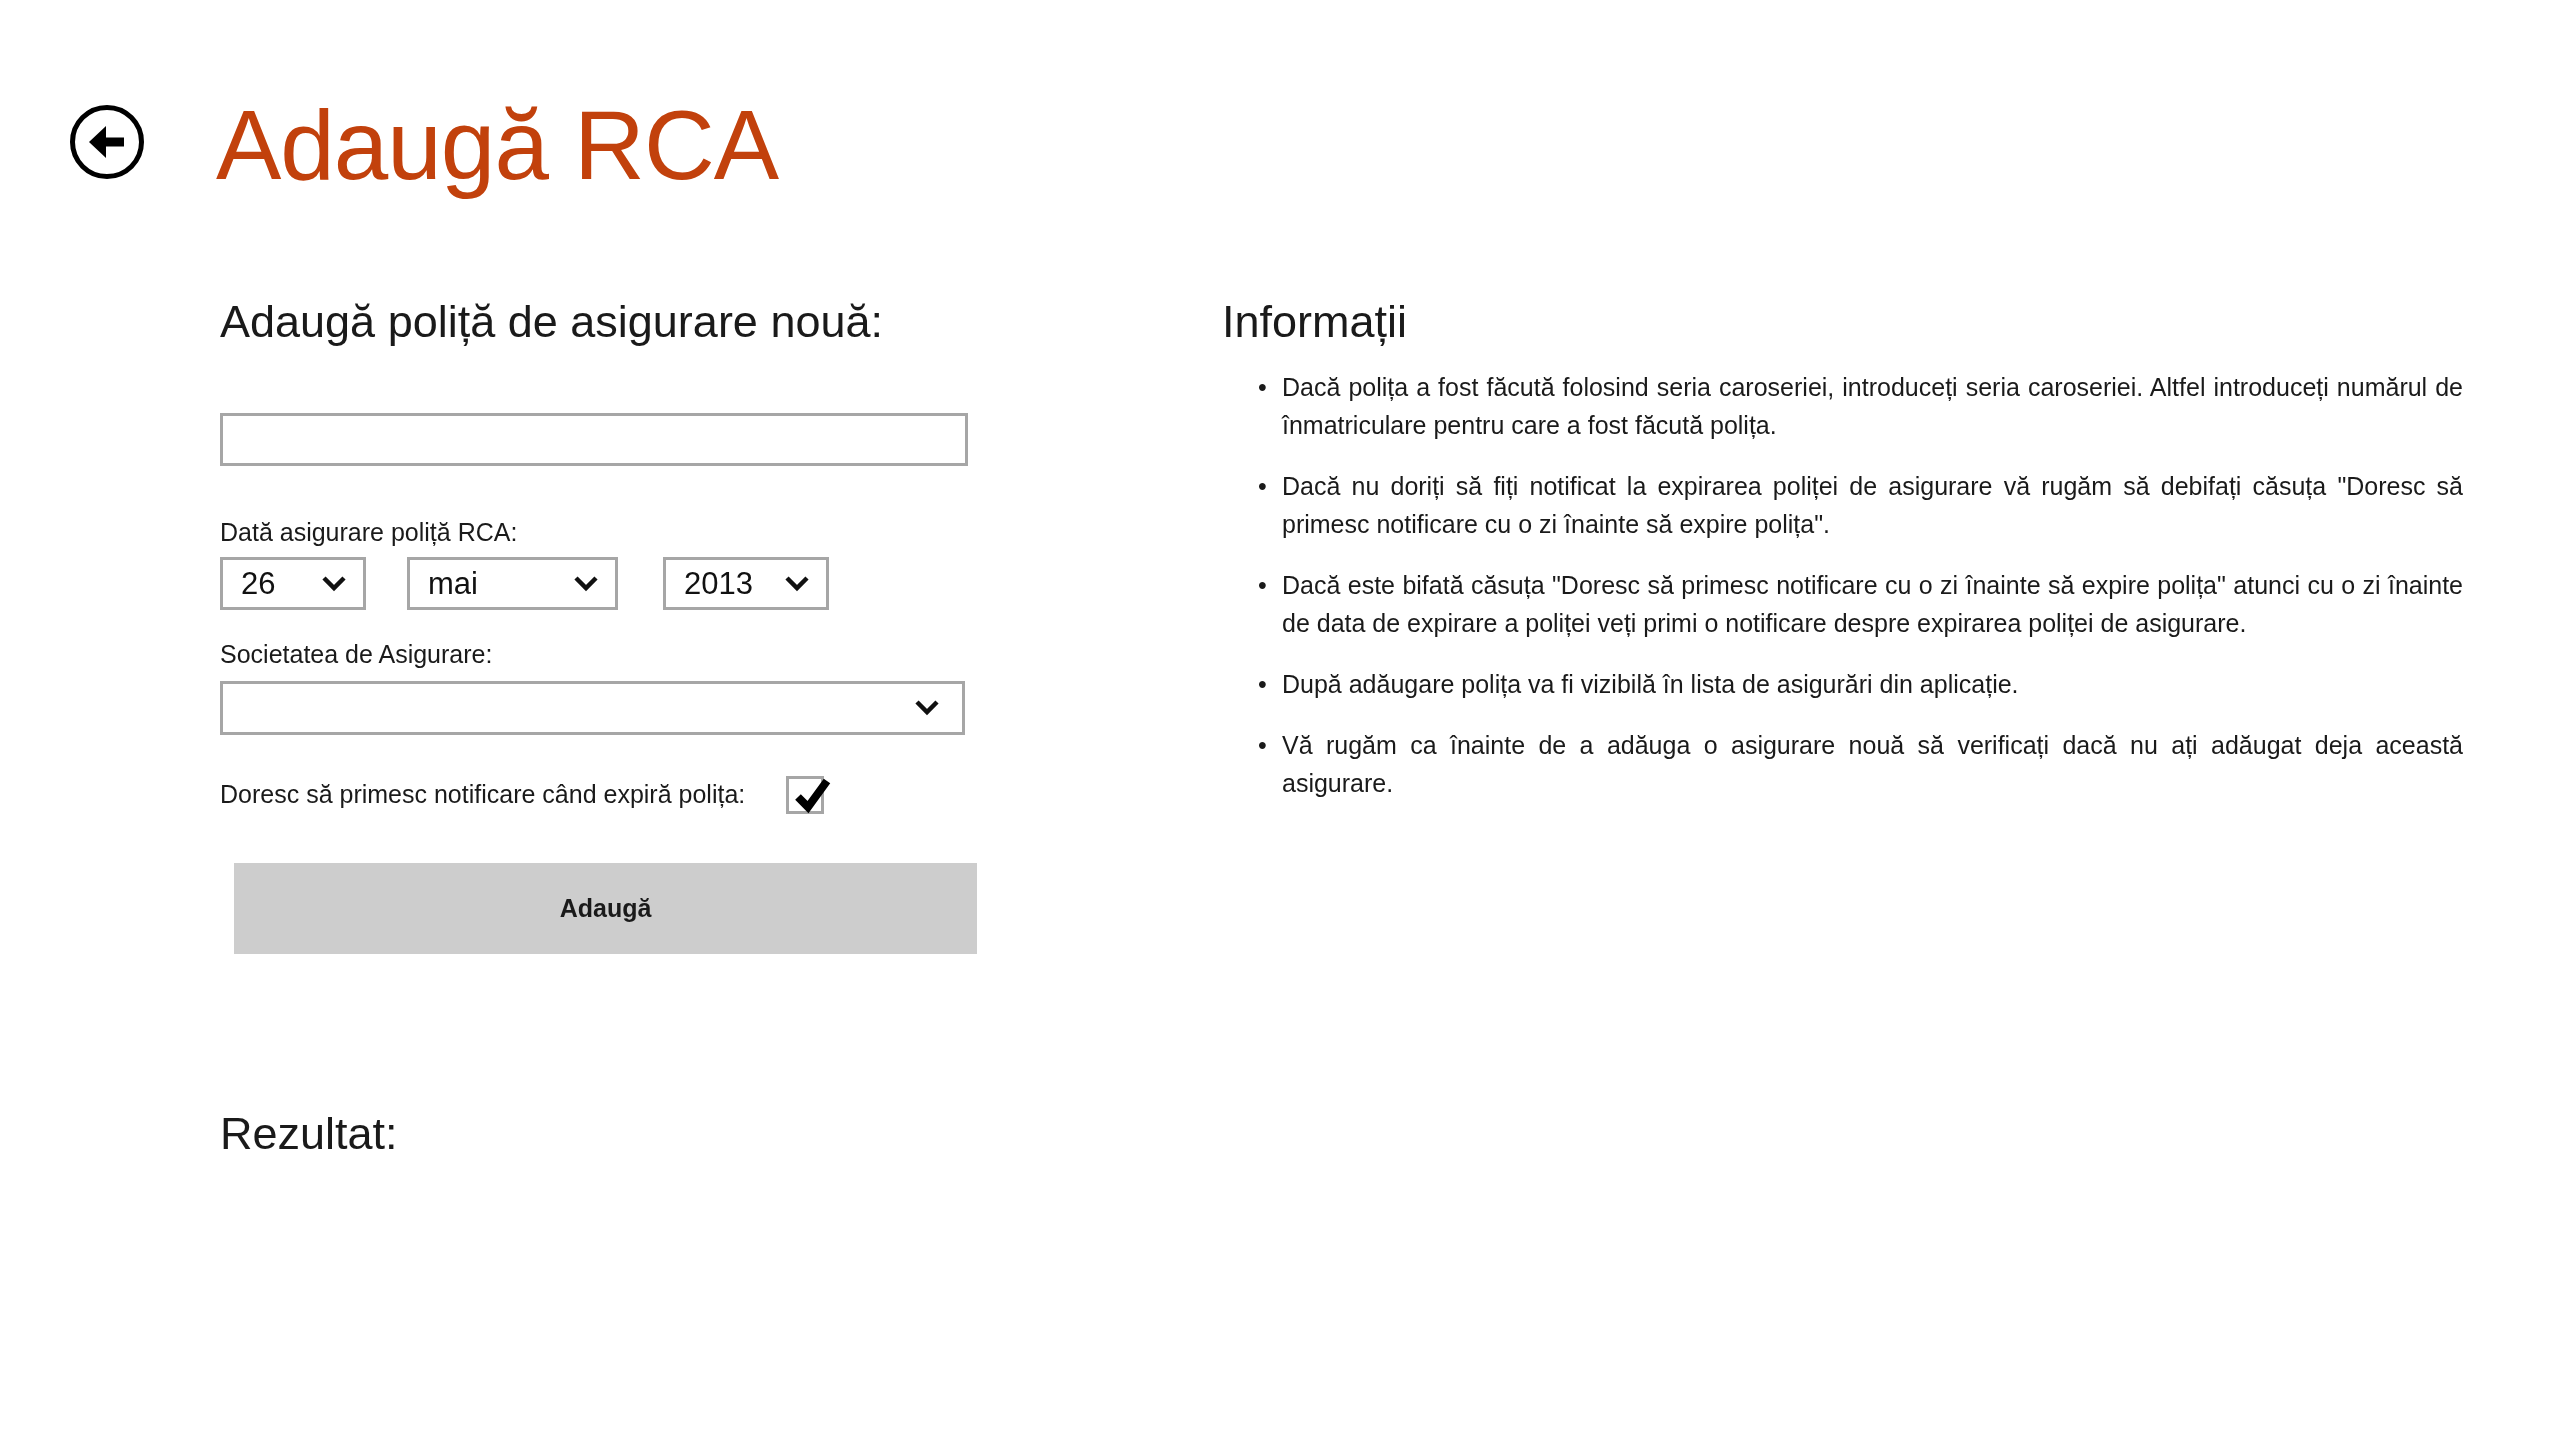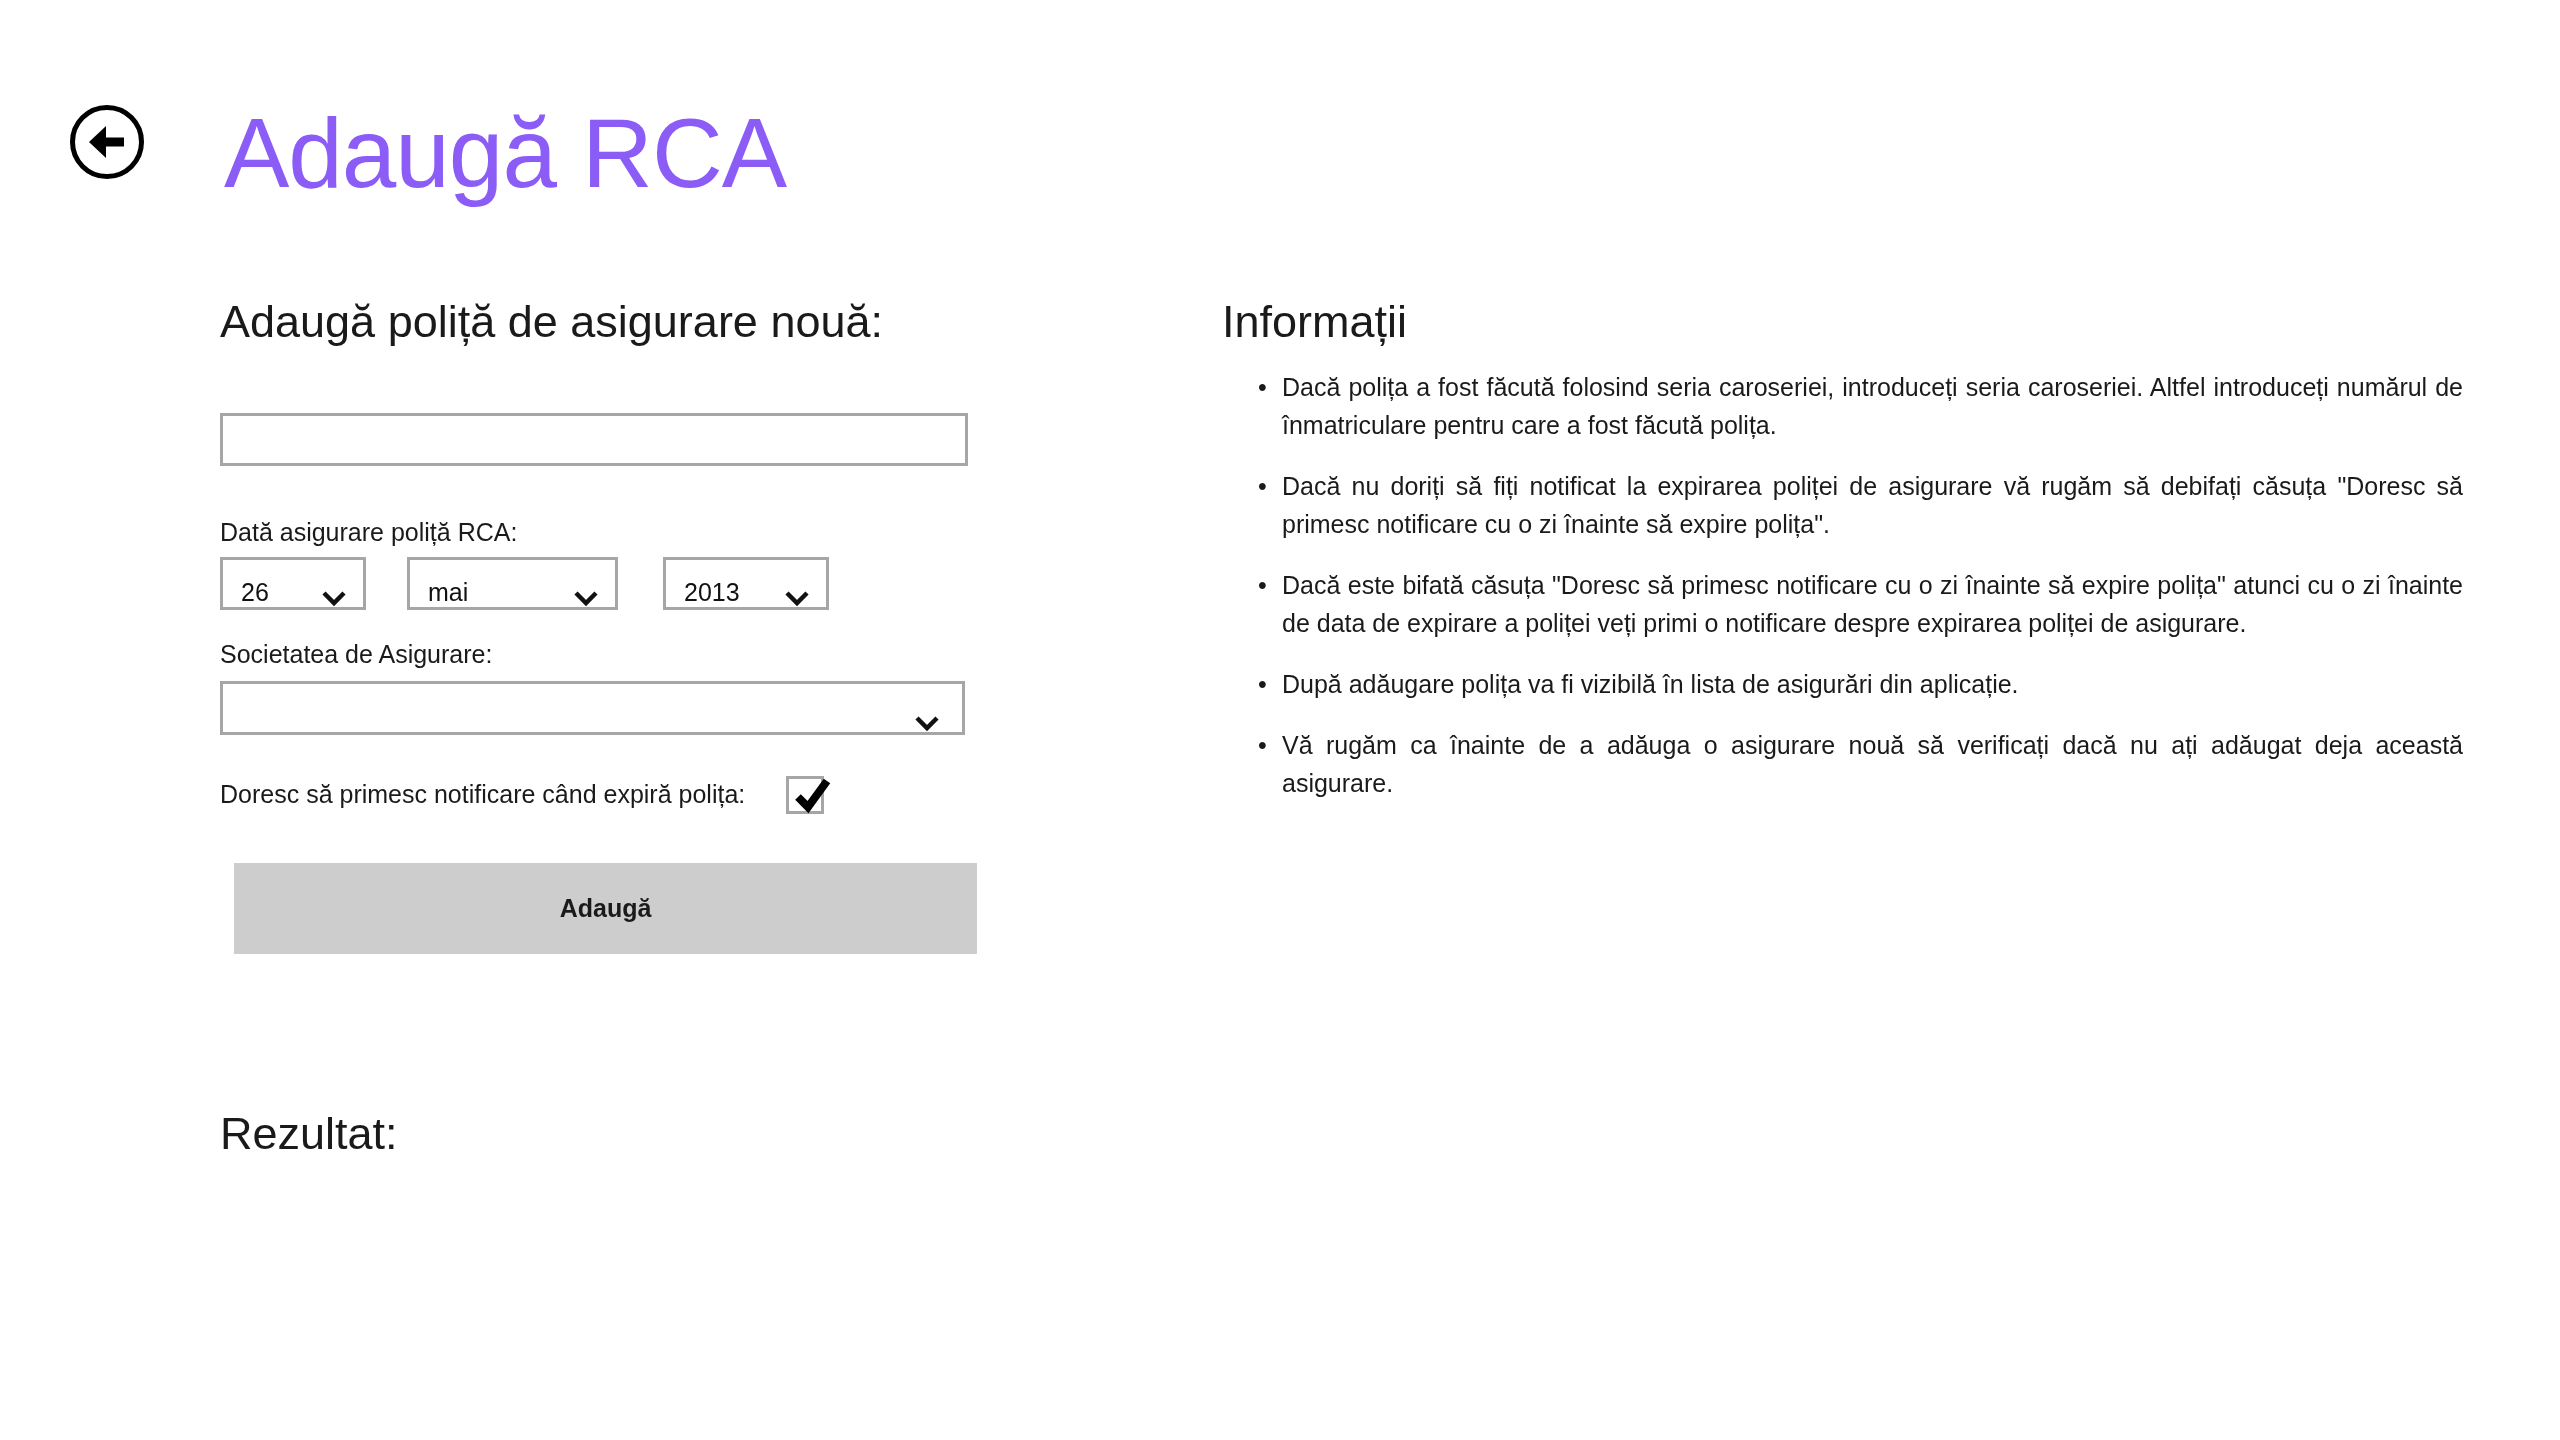--- a/index.html
+++ b/index.html
@@ -16,21 +16,21 @@
   .back-btn{
     position:absolute;left:70px;top:105px;
     width:74px;height:74px;box-sizing:border-box;
     border:5px solid #000;border-radius:50%;
     background:#fff;cursor:pointer;padding:0;
     display:flex;align-items:center;justify-content:center;
   }
   .page-title{
     position:absolute;left:216px;top:96px;
     font-size:98px;line-height:1;font-weight:200;
-    color:#8b5cf6;margin:8px;letter-spacing:-1px;white-space:nowrap;
+    color:#c2410c;margin:0;letter-spacing:-1px;white-space:nowrap;
   }
 
   
   .section-heading{
     position:absolute;margin:0;
     font-size:45px;font-weight:300;color:#1a1a1a;
     line-height:1.15;white-space:nowrap;
   }
   .field-label{
     position:absolute;font-size:25px;color:#1a1a1a;
@@ -41,22 +41,22 @@
   .text-input{
     position:absolute;left:220px;top:413px;
     width:748px;height:53px;box-sizing:border-box;
     border:3px solid #a6a6a6;background:#fff;
     font-size:25px;font-family:inherit;color:#111;
     padding:0 14px;outline:none;
   }
   .select{
     position:absolute;height:53px;box-sizing:border-box;
     border:3px solid #a6a6a6;background:#fff;
-    display:flex;align-items:flex-end;
-    font-size:25px;color:#111;cursor:pointer;
+    display:flex;align-items:center;
+    font-size:31px;color:#111;cursor:pointer;
     padding:0 16px 0 18px;
   }
   .select .sel-text{flex:1 1 auto;white-space:nowrap;overflow:hidden;}
   .select svg{flex:0 0 auto;}
   .select.day{left:220px;top:557px;width:146px;}
   .select.month{left:407px;top:557px;width:211px;}
   .select.year{left:663px;top:557px;width:166px;}
   .select.insurer{left:220px;top:681px;width:745px;height:54px;padding-right:22px;}
 
   .checkbox{

